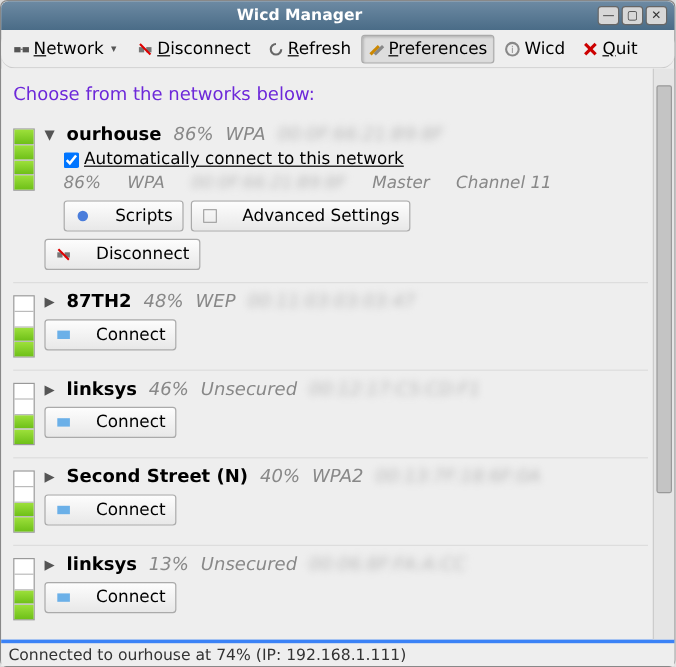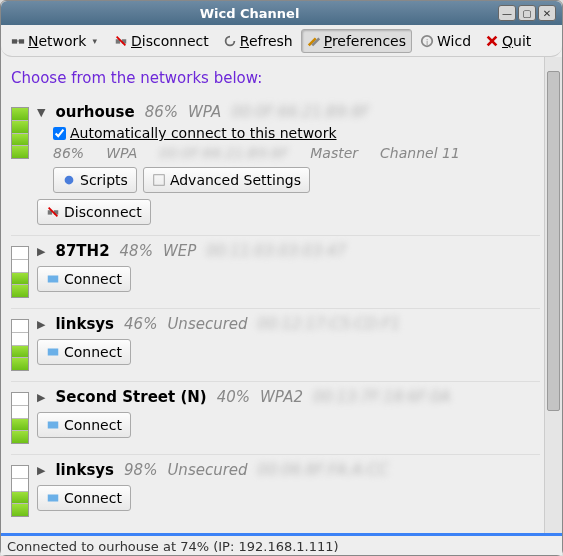--- a/index.html
+++ b/index.html
@@ -27,31 +27,31 @@
 .signal .fill { background: linear-gradient(#9de03b, #6ec018); }
 .netbody { flex: 1; }
 .netheader { display: flex; align-items: center; gap: 10px; font-size: 15px; }
 .tw { font-size: 11px; color: #555; }
 .ssid { font-weight: bold; }
 .pct, .enc { color: #888; font-style: italic; }
 .mac { color: #bbb; filter: blur(3px); font-style: italic; }
 .subrow { margin-left: 16px; margin-top: 4px; display: flex; align-items: center; gap: 4px; font-size: 14px; text-decoration: underline; }
 .infoRow { margin-left: 16px; margin-top: 4px; font-size: 14px; color: #888; font-style: italic; display: flex; gap: 22px; }
 .btnrow { margin-left: 16px; margin-top: 6px; display: flex; gap: 6px; }
-.btn { background: linear-gradient(#fdfdfd, #e8e8e8); border: 1px solid #aaa; border-radius: 3px; padding: 4px 8px; font-size: 14px; display: flex; align-items: center; gap: 4px; }
+.btn { background: linear-gradient(#fdfdfd, #e8e8e8); border: 1px solid #aaa; border-radius: 3px; padding: 4px 8px; font-size: 14px; display: flex; align-items: center; gap: 20px; }
 .status { height: 22px; border-top: 3px solid #3b82f6; background: #eee; font-size: 13px; padding: 3px 6px; color: #333; }
 .ico { width: 14px; height: 14px; display: inline-block; }
 svg { width: 100%; height: 100%; }
 </style>
 </head>
 <body>
 
 <div class="window">
   <div class="titlebar">
-    <span class="title">Wicd Channel</span>
+    <span class="title">Wicd Manager</span>
     <div class="winbtns">
       <div class="winbtn">—</div>
       <div class="winbtn">▢</div>
       <div class="winbtn">✕</div>
     </div>
   </div>
 
   <div class="toolbar">
     <div class="tbtn">
       <span class="ico"><svg viewBox="0 0 16 16">
@@ -238,21 +238,21 @@
         <div class="signal">
           <div class="bar"></div>
             <div class="bar"></div>
             <div class="bar fill"></div>
             <div class="bar fill"></div>
         </div>
         <div class="netbody">
           <div class="netheader">
             <span class="tw">▶</span>
             <span class="ssid">linksys</span>
-            <span class="pct">98%</span>
+            <span class="pct">13%</span>
             <span class="enc">Unsecured</span>
             <span class="mac">00:06:8F:FA:A:CC</span>
           </div>
           <div class="btnrow" style="margin-left:0;">
             <div class="btn">
               <span class="ico"><svg viewBox="0 0 16 16">
                     <rect x="2" y="4" width="12" height="8" fill="#6bb0e8"></rect>
                   </svg></span>
               <span>C<span class="ul">o</span>nnect</span>
             </div>

